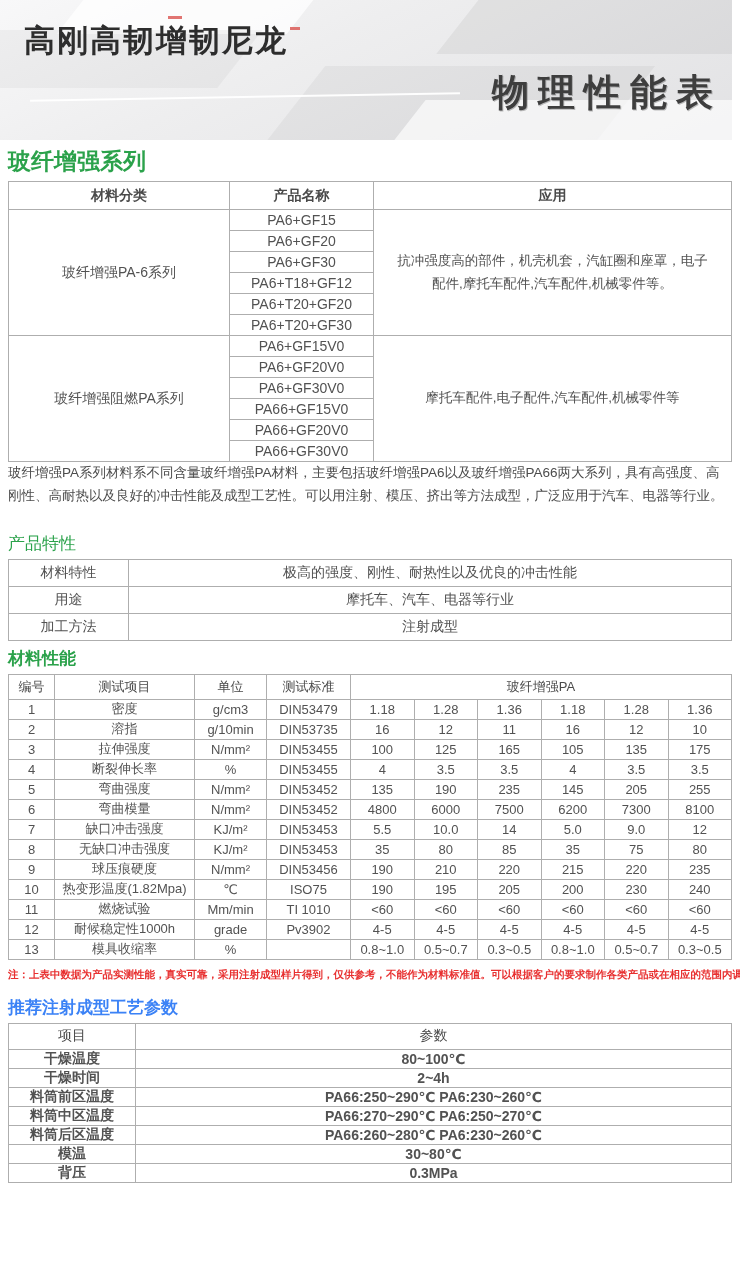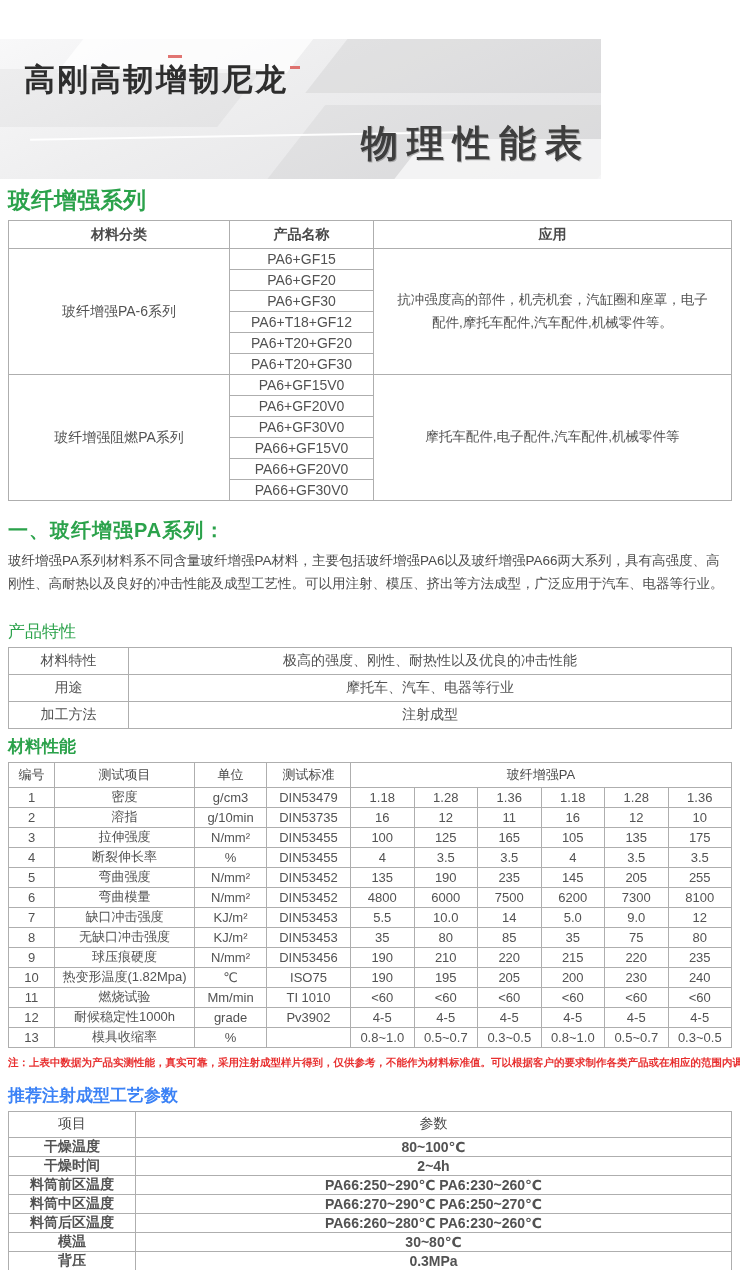--- a/index.html
+++ b/index.html
@@ -1,34 +1,34 @@
 <!DOCTYPE html>
 <html><head>
 <meta charset="utf-8">
 <style>
   * { box-sizing: border-box; margin: 0; padding: 0; }
   html,body { width: 740px; background: #ffffff; }
   body { font-family: "Liberation Sans", "DejaVu Sans", sans-serif; color:#4d4d4d; }
 
   
-  .banner { position: relative; width: 601px; height: 140px; overflow: hidden;
-            background: linear-gradient(155deg,#f8f8f9 0%,#eeeeef 40%,#e2e2e4 100%); margin-top: 39px; }
+  .banner { position: relative; width: 732px; height: 140px; overflow: hidden;
+            background: linear-gradient(155deg,#f8f8f9 0%,#eeeeef 40%,#e2e2e4 100%); }
   .shape { position:absolute; transform: skewX(-38deg); }
   .s1 { top:0; left:70px;  width:230px; height:34px; background:rgba(255,255,255,.75); }
   .s2 { top:30px; left:-40px; width:280px; height:58px; background:rgba(0,0,0,.035); }
   .s3 { top:66px; left:290px; width:330px; height:90px; background:rgba(0,0,0,.04); }
   .s4 { top:-12px; right:-50px; width:320px; height:66px; background:rgba(0,0,0,.05); }
   .s5 { bottom:0; left:410px; width:460px; height:40px; background:rgba(255,255,255,.65); }
   .s6 { top:96px; left:30px; width:430px; height:2px; background:rgba(255,255,255,.95); transform:rotate(-1deg); }
   .red-dash { position:absolute; height:3px; background:#d9534f; opacity:.8; }
   .rd1 { top:16px; left:168px; width:14px; }
   .rd2 { top:27px; left:290px; width:10px; }
   .banner-title { position:absolute; top:20px; left:24px; font-size:31px; font-weight:bold;
                   color:#2d2d2d; letter-spacing:2px; }
-  .banner-callig { position:absolute; top:80px; right:10px; font-family:"DejaVu Serif","Liberation Serif",serif;
+  .banner-callig { position:absolute; top:68px; right:10px; font-family:"DejaVu Serif","Liberation Serif",serif;
                    font-weight:bold; font-size:37px; color:#3e3e3e; letter-spacing:9px;
                    text-shadow:1px 1px 0 rgba(0,0,0,.25); }
 
   
   .content { padding: 0 8px; }
   .h-green-lg { color:#2ba24b; font-size:23px; font-weight:bold; margin:6px 0 4px; }
   .h-green-md { color:#2ba24b; font-size:20px; font-weight:bold; margin:16px 0 6px; letter-spacing:1px; }
   .h-green-sm { color:#2ba24b; font-size:17px; font-weight:normal; margin:2px 0 4px; }
   .h-green-sm2 { color:#2ba24b; font-size:17px; font-weight:bold; margin:6px 0 4px; }
   .h-green-sm3 { color:#3b82f6; font-size:17px; font-weight:bold; margin:14px 0 4px; }
@@ -133,21 +133,20 @@
         </tr>
         <tr>
           <td>PA66+GF20V0</td>
         </tr>
         <tr>
           <td>PA66+GF30V0</td>
         </tr>
       </tbody>
   </table>
 
-  <div class="h-green-md">一、玻纤增强PA系列：</div>
   <p class="intro">玻纤增强PA系列材料系不同含量玻纤增强PA材料，主要包括玻纤增强PA6以及玻纤增强PA66两大系列，具有高强度、高刚性、高耐热以及良好的冲击性能及成型工艺性。可以用注射、模压、挤出等方法成型，广泛应用于汽车、电器等行业。</p>
 
   <div class="h-green-sm">产品特性</div>
   <table class="t2">
     <colgroup>
         <col class="c1">
         <col>
       </colgroup>
     <tbody>
       <tr>

